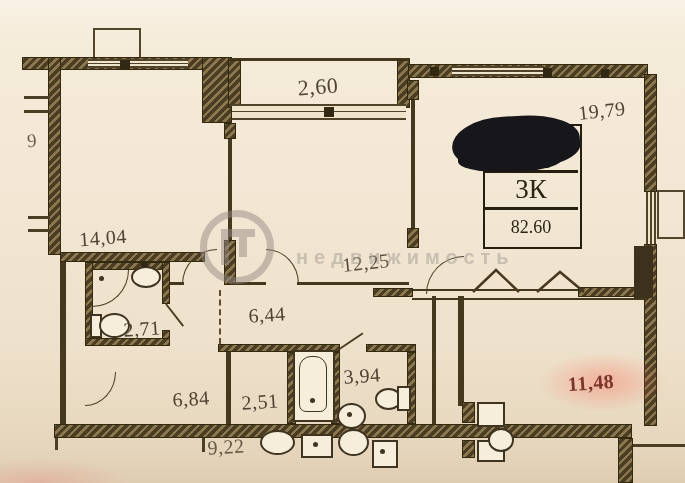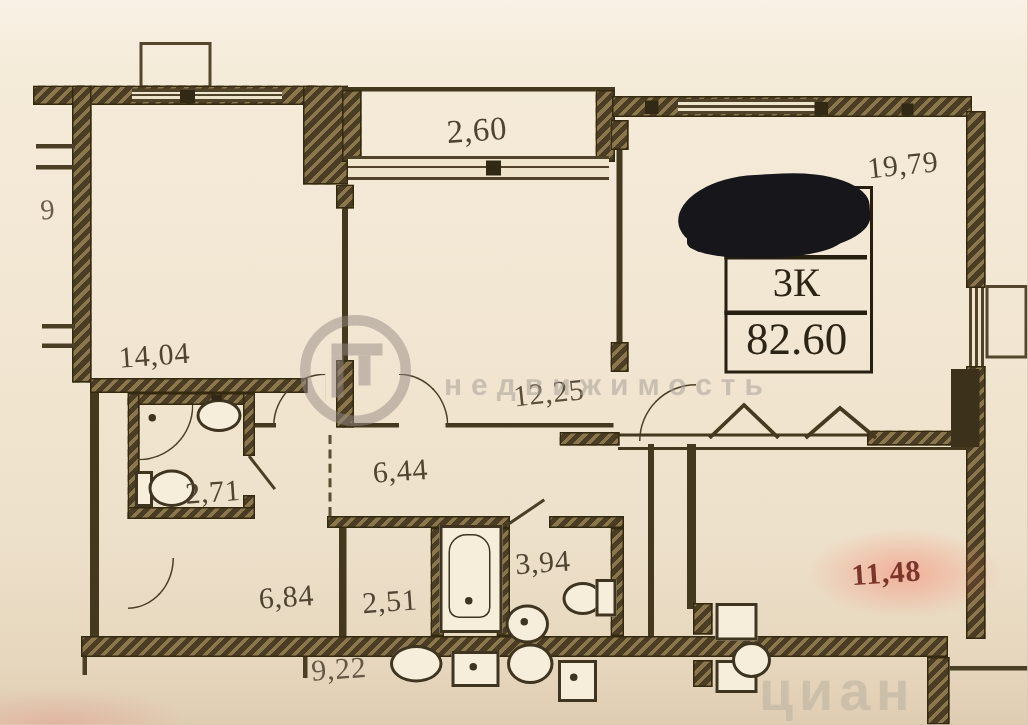--- a/index.html
+++ b/index.html
@@ -171,23 +171,22 @@
   <div class="label" style="left:591px;top:383px;color:#7a362b;font-weight:bold;">11,48</div>
   <div class="label" style="left:226px;top:447px;opacity:.85;">9,22</div>
   <div class="label" style="left:32px;top:141px;font-size:19px;color:#6a5c48;">9</div>
 
   <div class="stampbox" style="left:483px;top:124px;width:95px;height:121px;"></div>
   <div class="stampline" style="left:483px;top:170px;width:95px;height:2.5px;"></div>
   <div class="stampline" style="left:483px;top:207px;width:95px;height:2.5px;"></div>
   <div class="blob" style="left:452px;top:116px;width:128px;height:54px;border-radius:48% 52% 55% 45% / 62% 52% 48% 55%;transform:rotate(-3deg);"></div>
   <div class="blob" style="left:458px;top:146px;width:104px;height:26px;border-radius:40% 55% 60% 45%;"></div>
   <div class="stamptext" style="left:531px;top:189px;">3К</div>
-  <div class="stamptext" style="left:531px;top:227px;font-size:30px;">82.60</div>
+  <div class="stamptext" style="left:531px;top:227px;font-size:18px;">82.60</div>
 
   <div style="position:absolute;left:200px;top:210px;width:74px;height:74px;border:7px solid rgba(150,138,132,.5);border-radius:50%;box-sizing:border-box;">
     <div style="position:absolute;left:14px;top:12px;width:34px;height:8px;background:rgba(150,138,132,.5);"></div>
     <div style="position:absolute;left:14px;top:20px;width:8px;height:28px;background:rgba(150,138,132,.5);"></div>
     <div style="position:absolute;left:32px;top:20px;width:8px;height:20px;background:rgba(150,138,132,.5);"></div>
   </div>
   <div class="wm" style="left:296px;top:246px;font-size:20px;letter-spacing:6px;color:rgba(168,160,152,.55);">недвижимость</div>
-  <div class="wm" style="left:506px;top:440px;font-size:37px;letter-spacing:4px;color:rgba(186,176,158,.55);">циан</div>
 
 </div>
 
 </body></html>

